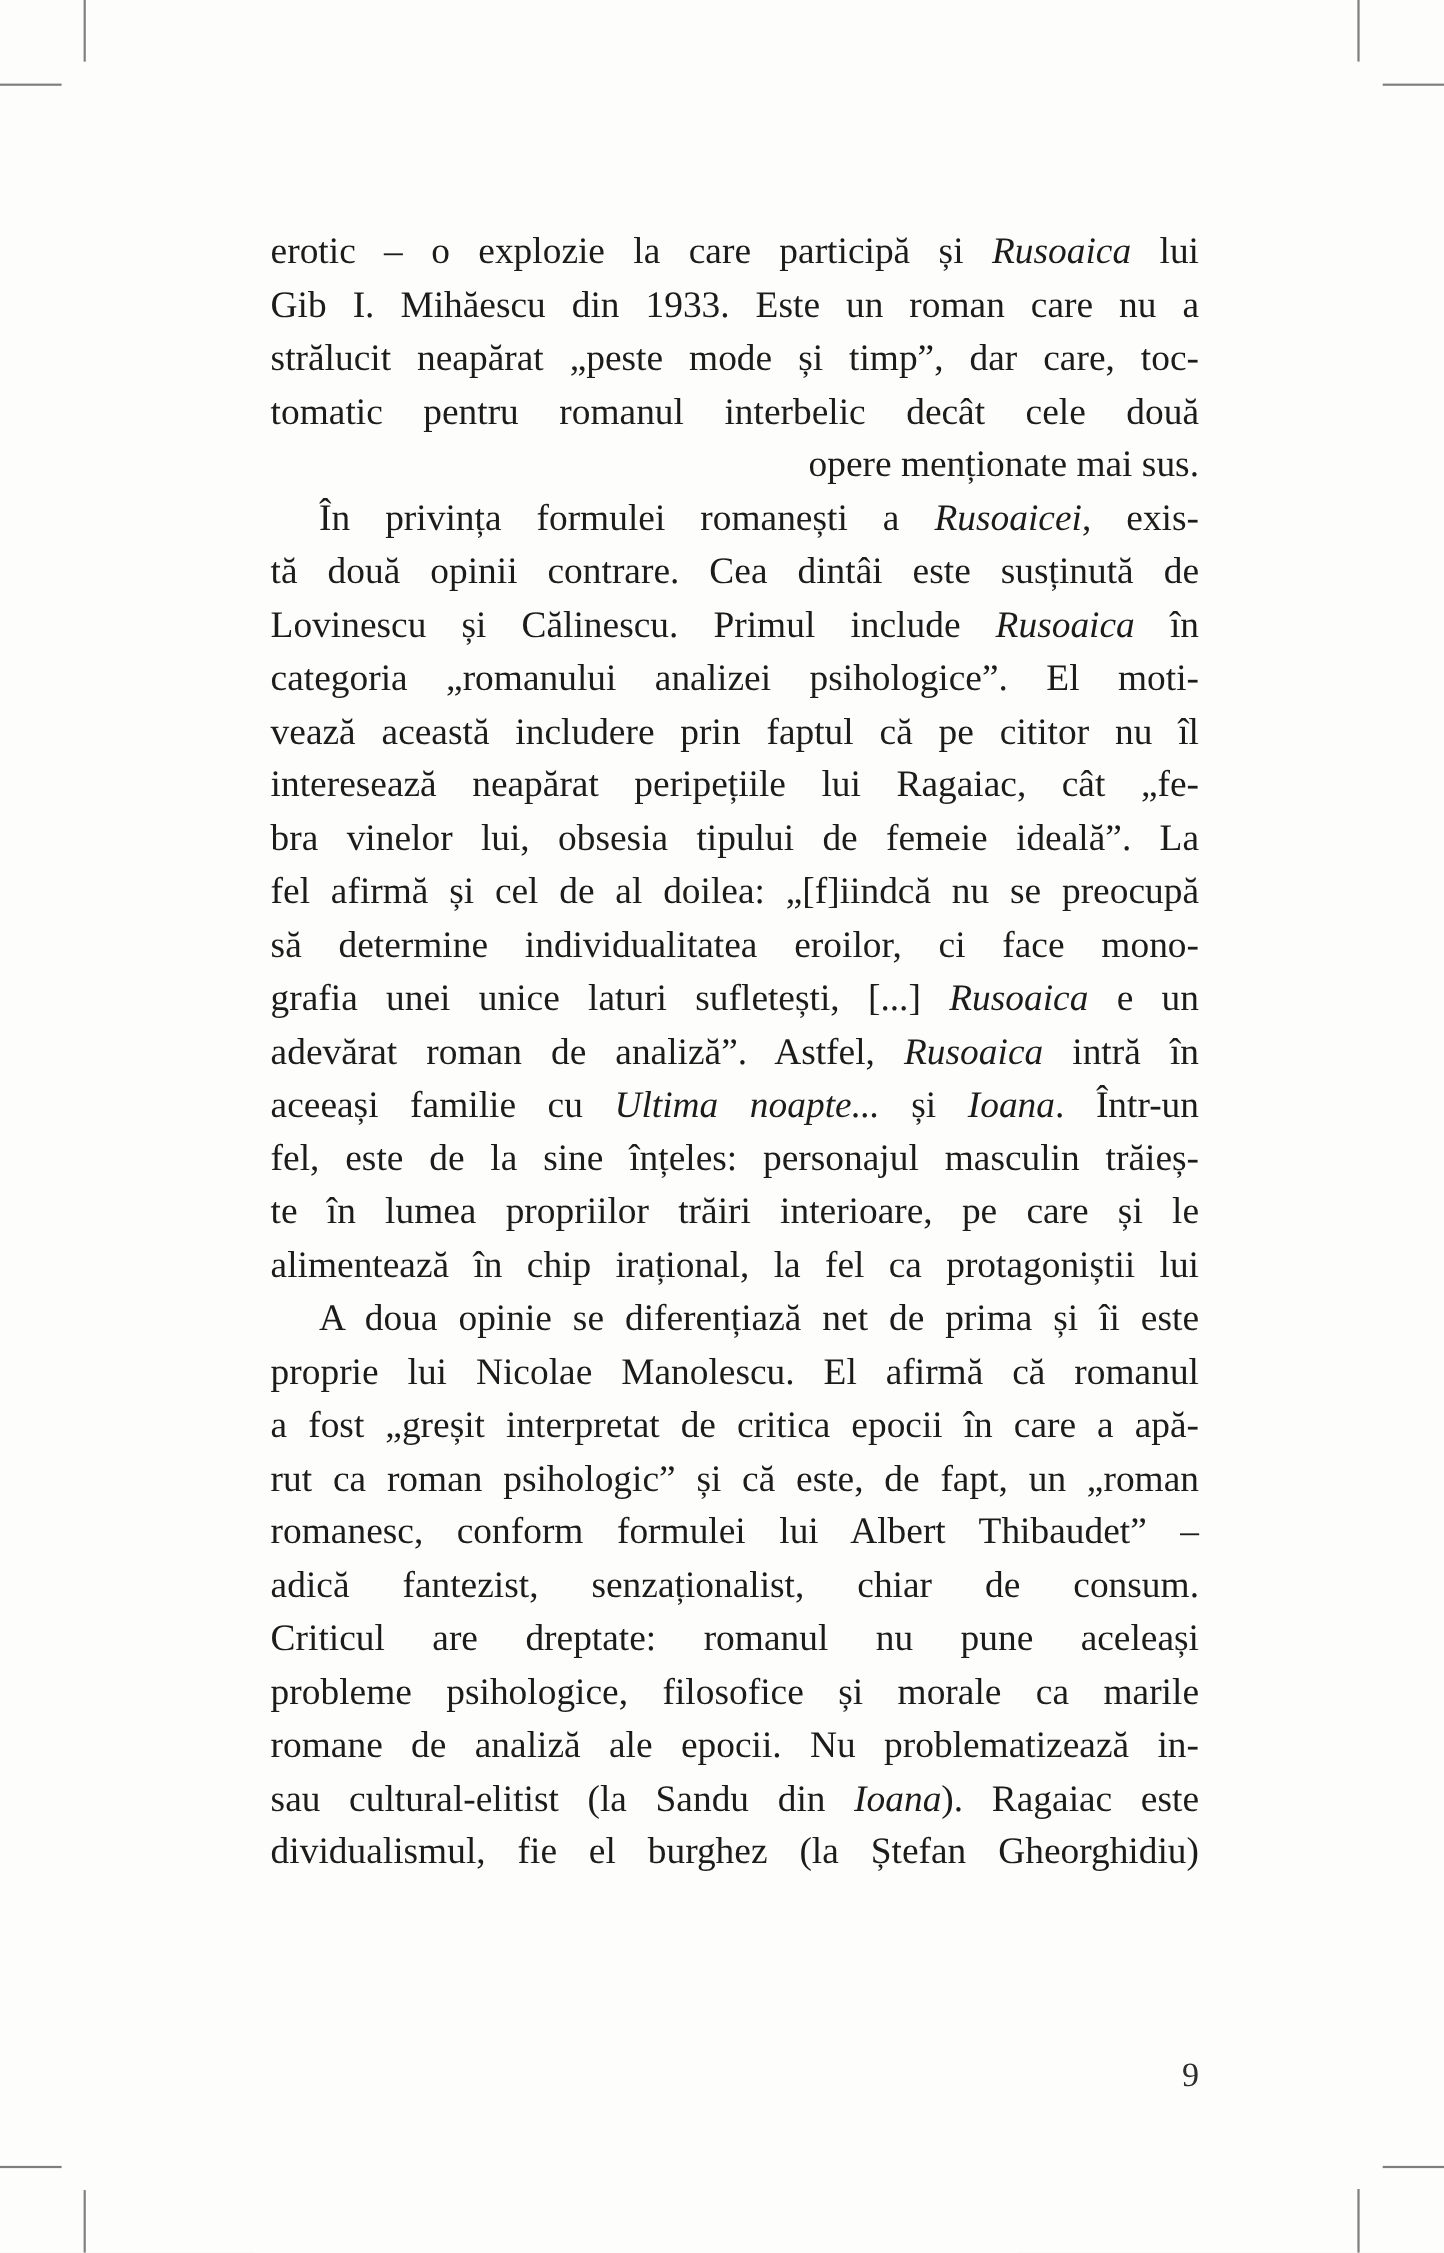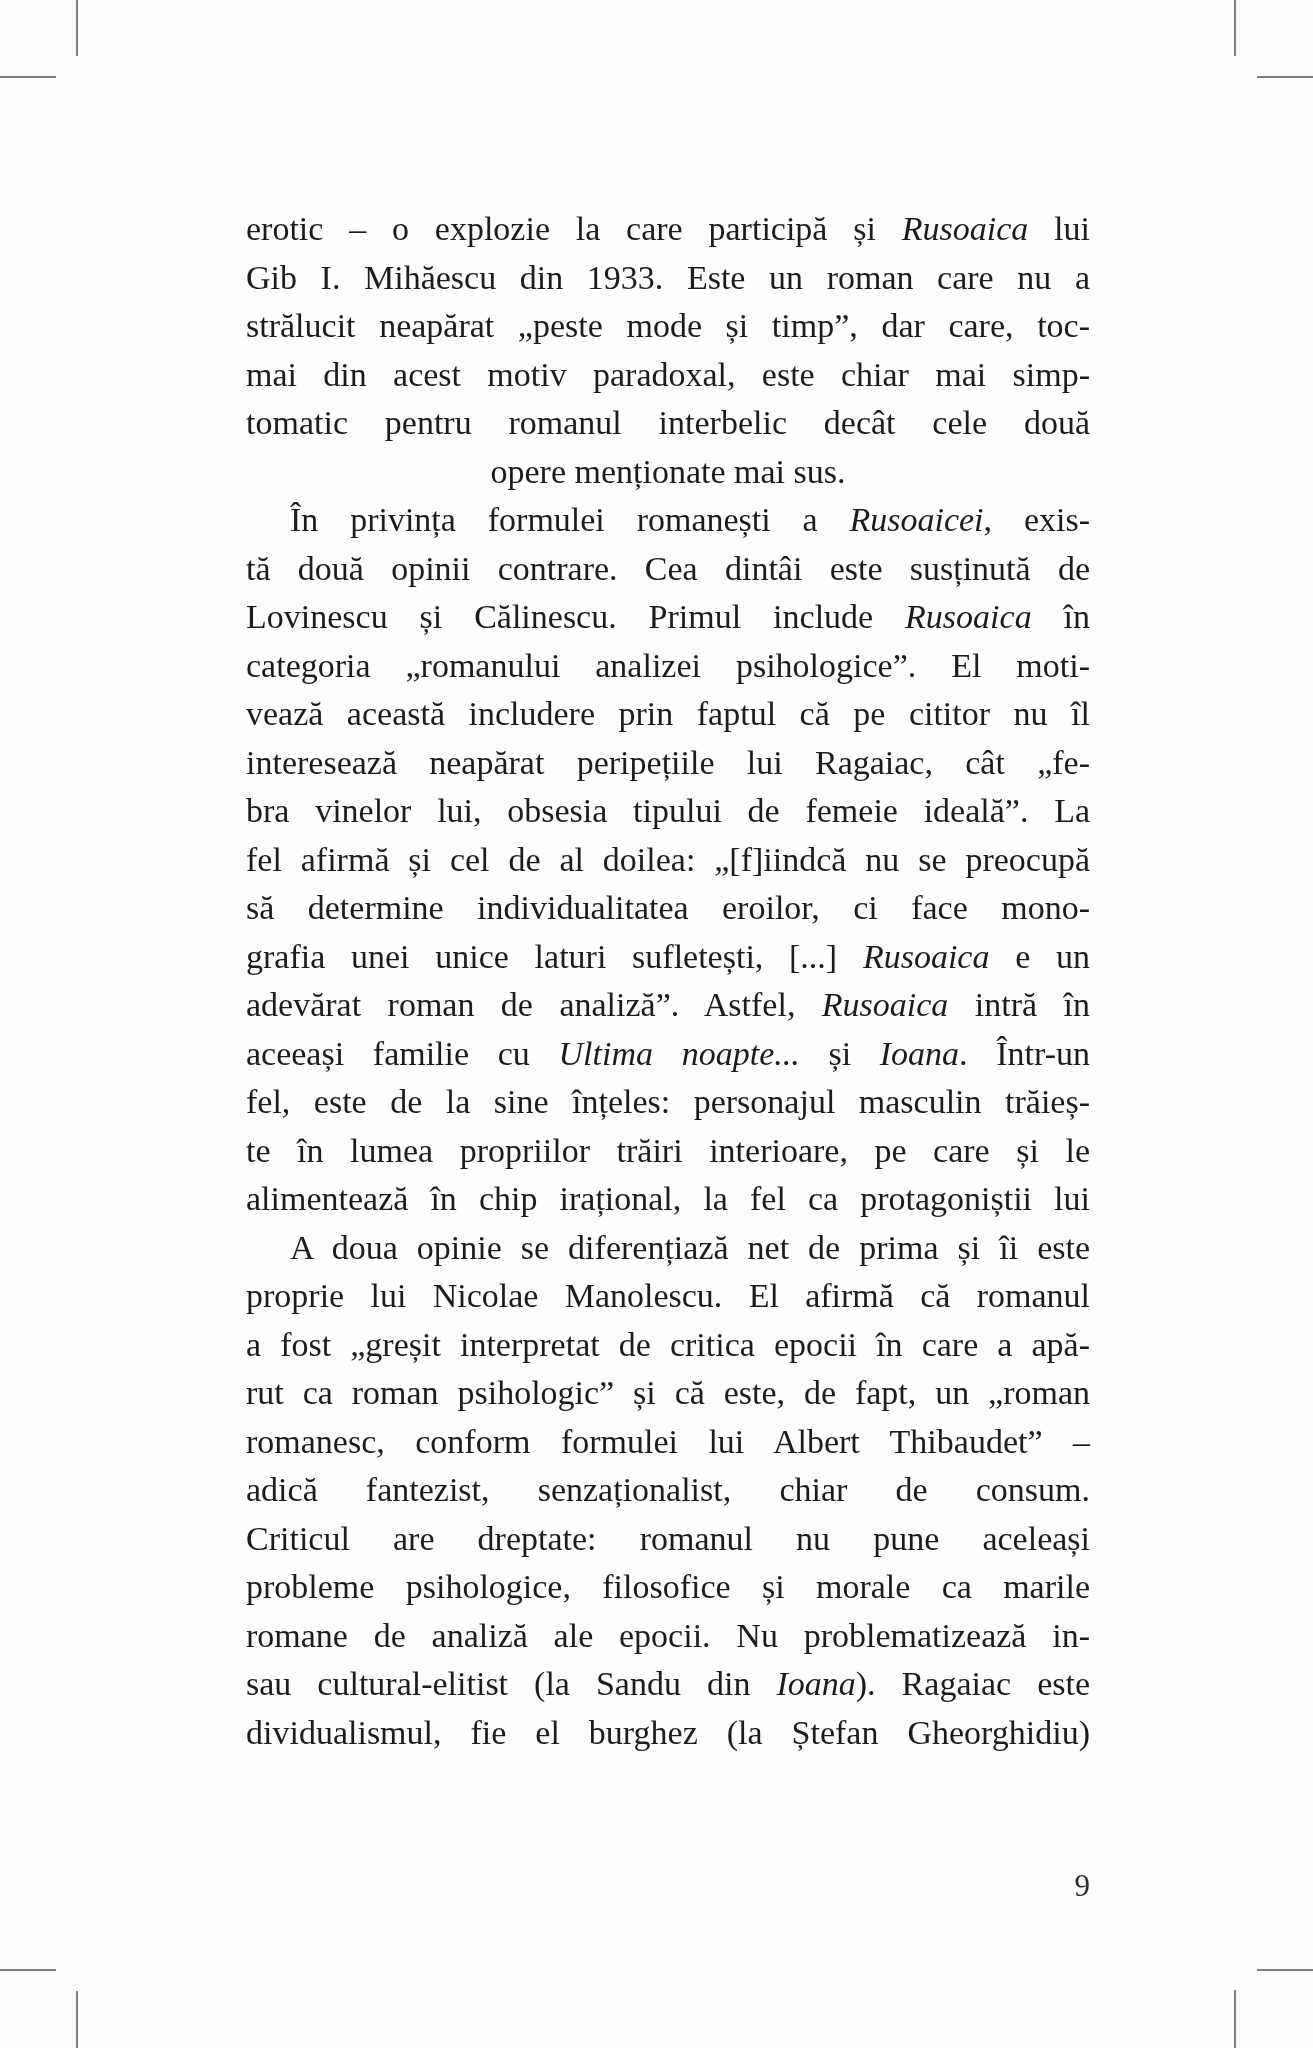--- a/index.html
+++ b/index.html
@@ -32,21 +32,21 @@
   .text-block{
     position:absolute;
     left:246px;top:205px;
     width:844px;
     font-size:34px;
   }
   .para{margin:0;}
   .line{
     line-height:48.5px;
     white-space:normal;
-    text-align:center;
+    text-align:right;
   }
   .line.just{
     text-align:justify;
     text-align-last:justify;
     -moz-text-align-last:justify;
   }
   .line.indent{padding-left:44px;}
   .line i{font-style:italic;}
 
   .page-number{
@@ -72,21 +72,20 @@
   <div class="mark m-bl-h"></div>
   <div class="mark m-bl-v"></div>
   <div class="mark m-br-h"></div>
   <div class="mark m-br-v"></div>
 
   <div class="text-block">
       <div class="para">
         <div class="line just"><span>erotic – o explozie la care participă și </span><i>Rusoaica</i><span> lui</span></div>
         <div class="line just"><span>Gib I. Mihăescu din 1933. Este un roman care nu a</span></div>
         <div class="line just"><span>strălucit neapărat „peste mode și timp”, dar care, toc-</span></div>
-        <div class="line just"><span>mai din acest motiv paradoxal, este chiar mai simp-</span></div>
         <div class="line just"><span>tomatic pentru romanul interbelic decât cele două</span></div>
         <div class="line"><span>opere menționate mai sus.</span></div>
       </div>
       <div class="para">
         <div class="line just indent"><span>În privința formulei romanești a </span><i>Rusoaicei</i><span>, exis-</span></div>
         <div class="line just"><span>tă două opinii contrare. Cea dintâi este susținută de</span></div>
         <div class="line just"><span>Lovinescu și Călinescu. Primul include </span><i>Rusoaica</i><span> în</span></div>
         <div class="line just"><span>categoria „romanului analizei psihologice”. El moti-</span></div>
         <div class="line just"><span>vează această includere prin faptul că pe cititor nu îl</span></div>
         <div class="line just"><span>interesează neapărat peripețiile lui Ragaiac, cât „fe-</span></div>

